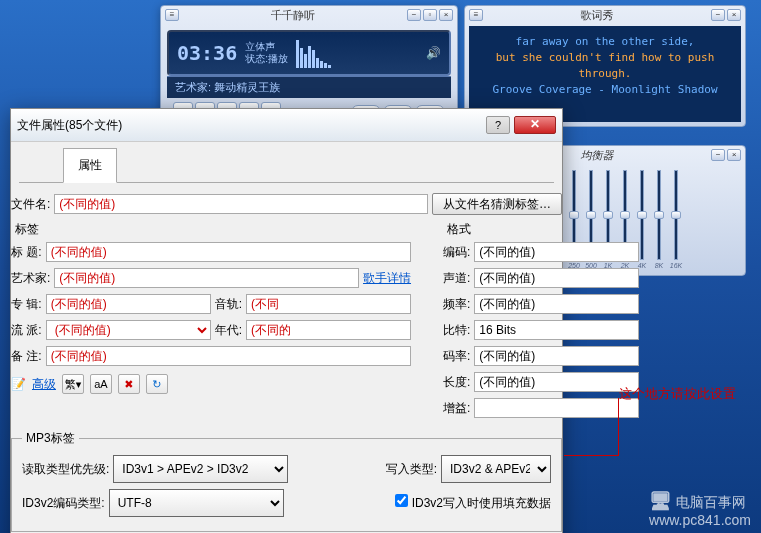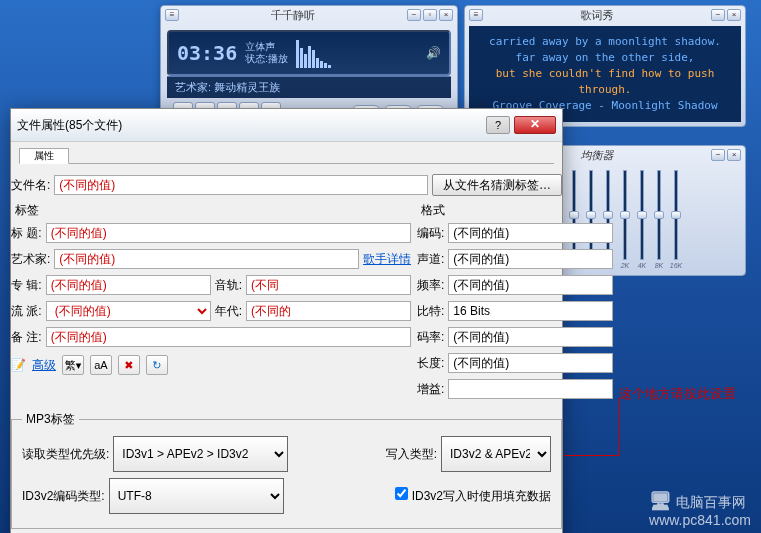--- a/index.html
+++ b/index.html
@@ -43,42 +43,42 @@
 
 
 .dialog { position: absolute; left: 10px; top: 108px; width: 553px; background: #f0f0f0; border: 1px solid #888; box-shadow: 0 4px 20px rgba(0,0,0,0.4); }
 .dlg-title { height: 16px; background: linear-gradient(180deg, #fff 0%, #e0e8f0 100%); border-bottom: 1px solid #ccc; display: flex; align-items: center; padding: 16px 6px; font-size: 12px; }
 .dlg-title-text { flex: 1; }
 .dlg-help { width: 24px; height: 18px; background: linear-gradient(180deg, #e8e8e8 0%, #d0d0d0 100%); border: 1px solid #999; border-radius: 2px; text-align: center; line-height: 16px; font-size: 11px; margin-right: 4px; }
 .dlg-close { width: 42px; height: 18px; background: linear-gradient(180deg, #e88 0%, #c22 100%); border: 1px solid #922; border-radius: 2px; color: #fff; text-align: center; line-height: 14px; font-weight: bold; }
 
 .dlg-tabs { padding: 6px 8px 0 8px; }
 .tab-row { display: flex; border-bottom: 1px solid #aaa; }
-.tab { padding: 0 14px; border: 1px solid #aaa; border-bottom: none; background: #e8e8e8; margin-right: -1px; font-size: 10px; }
+.tab { padding: 8px 14px; border: 1px solid #aaa; border-bottom: none; background: #e8e8e8; margin-right: -1px; font-size: 12px; margin-left: 44px; }
 .tab.active { background: #fff; border-bottom: 1px solid #fff; margin-bottom: -1px; }
 
 .dlg-body { padding: 10px 0; }
 
 .row { display: flex; align-items: center; margin-bottom: 6px; gap: 4px; }
 .lbl { white-space: nowrap; font-size: 12px; }
 .inp { flex: 1; height: 20px; border: 1px solid #aaa; background: #fff; padding: 0 4px; font-size: 12px; }
 .inp.diff { color: #c00; }
 .btn { height: 22px; padding: 0 10px; border: 1px solid #888; background: linear-gradient(180deg, #fff 0%, #e0e0e0 100%); border-radius: 2px; font-size: 12px; }
 .link { color: #0055cc; text-decoration: underline; font-size: 12px; white-space: nowrap; }
 
-.two-col { display: flex; gap: 6px; }
+.two-col { display: flex; gap: 32px; }
 .col { flex: 1; }
 .group-label { font-size: 12px; margin-bottom: 4px; padding-left: 4px; }
 
 .icon-row { display: flex; gap: 6px; align-items: center; }
 .icon-btn { width: 22px; height: 20px; border: 1px solid #aaa; background: linear-gradient(180deg, #fff 0%, #e8e8e8 100%); border-radius: 2px; text-align: center; line-height: 18px; font-size: 11px; }
 
 fieldset { border: 1px solid #aaa; padding: 8px 10px; margin-top: 6px; }
 legend { font-size: 12px; padding: 0 4px; }
-.sel { height: 36px; border: 1px solid #666; background: linear-gradient(180deg, #fff 0%, #e8e8e8 100%); font-size: 12px; padding: 0 4px; }
+.sel { height: 28px; border: 1px solid #666; background: linear-gradient(180deg, #fff 0%, #e8e8e8 100%); font-size: 12px; padding: 0 4px; }
 
 .dlg-footer { padding: 8px; display: flex; justify-content: flex-end; gap: 6px; border-top: 1px solid #ddd; }
 
 .callout { position: absolute; right: 25px; top: 385px; color: #c00; font-size: 13px; }
 .callout-line { position: absolute; border-top: 1px solid #c00; }
 
 .watermark { position: absolute; right: 10px; bottom: 5px; color: #fff; font-size: 14px; opacity: 0.7; }
 .watermark .logo { font-size: 18px; font-weight: bold; }
 </style>
 </head>
@@ -134,21 +134,20 @@
 <div class="lyrics-win">
   <div class="titlebar">
     <span class="titlebar-btn">≡</span>
     <span class="titlebar-title">歌词秀</span>
     <div class="titlebar-btns">
         <span class="titlebar-btn">−</span>
         <span class="titlebar-btn">×</span>
       </div>
   </div>
   <div class="lyrics-body">
-    <div>carried away by a moonlight shadow.</div>
     <div>far away on the other side,</div>
     <div class="hl">but she couldn't find how to push through.</div>
     <div>Groove Coverage - Moonlight Shadow</div>
   </div>
 </div>
 
 <div class="eq-win">
   <div class="titlebar">
     <span class="titlebar-btn">≡</span>
     <span class="titlebar-title">均衡器</span>

